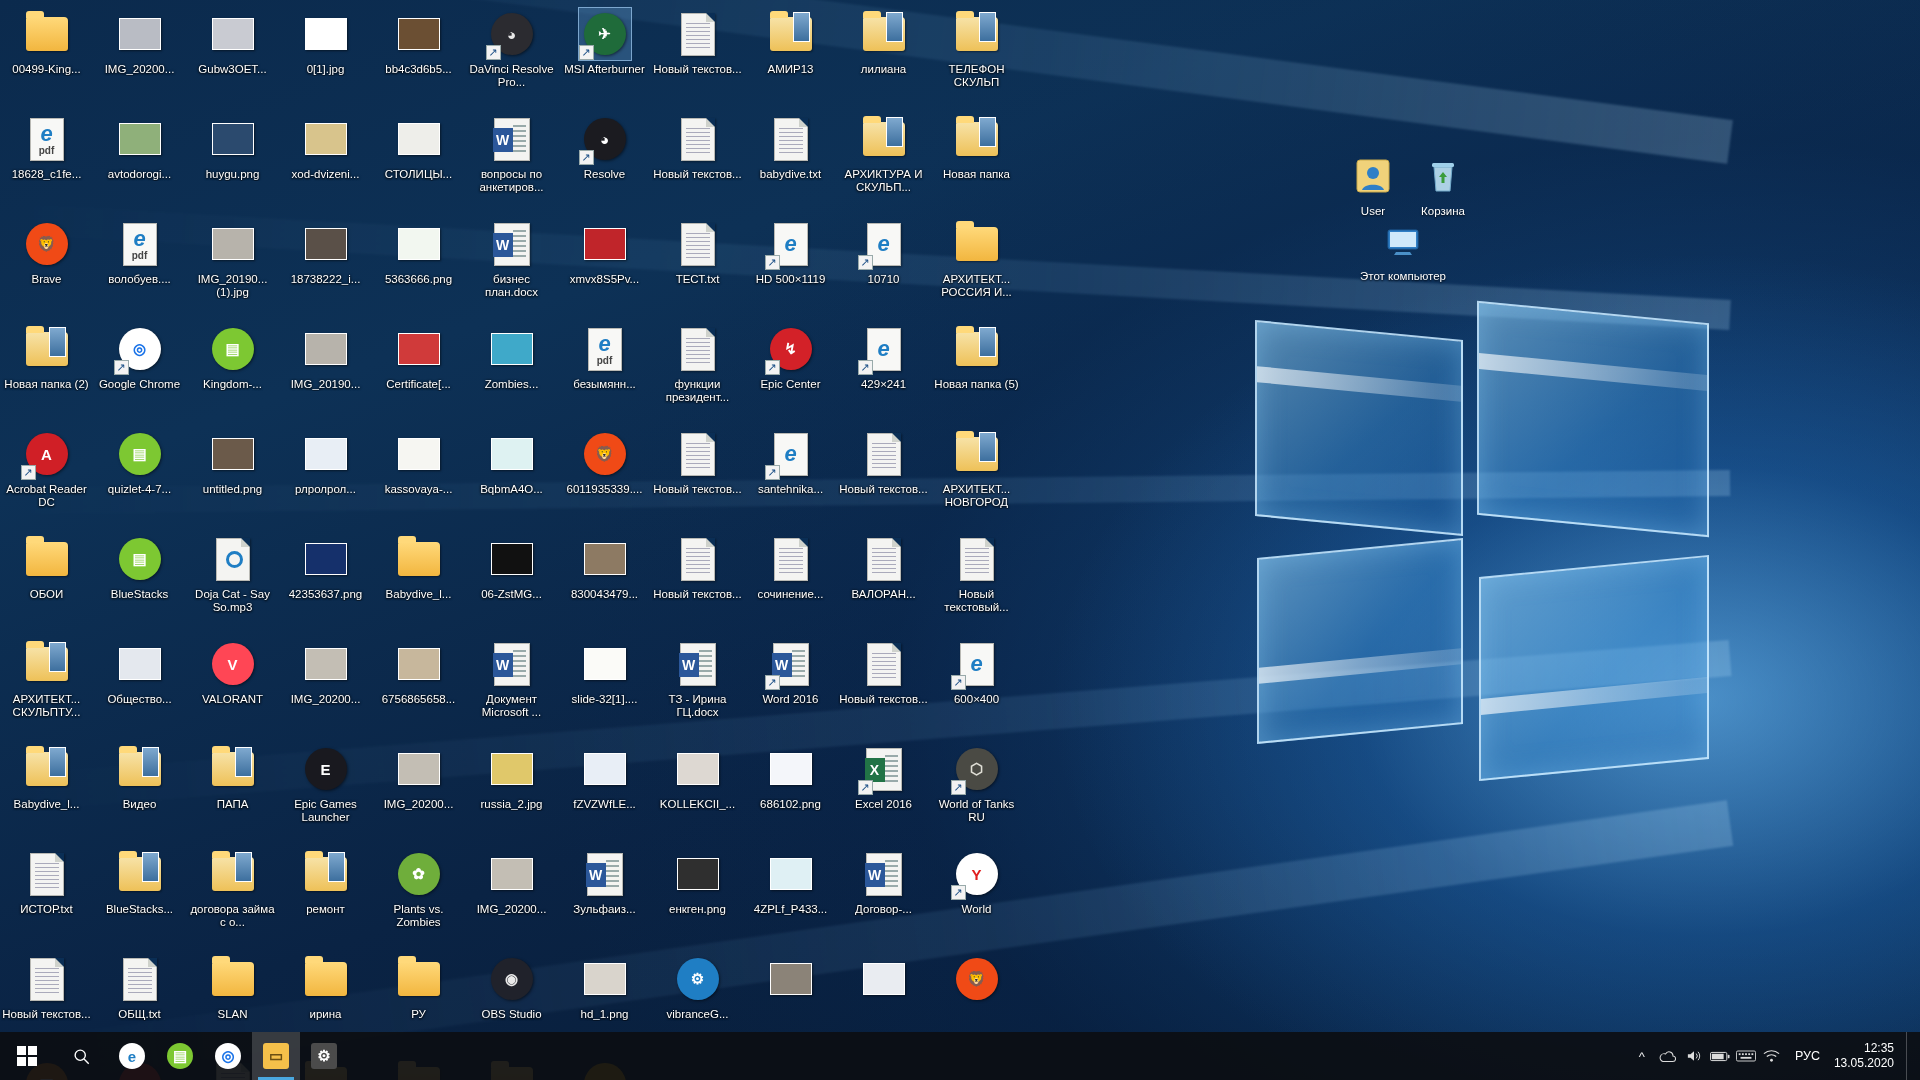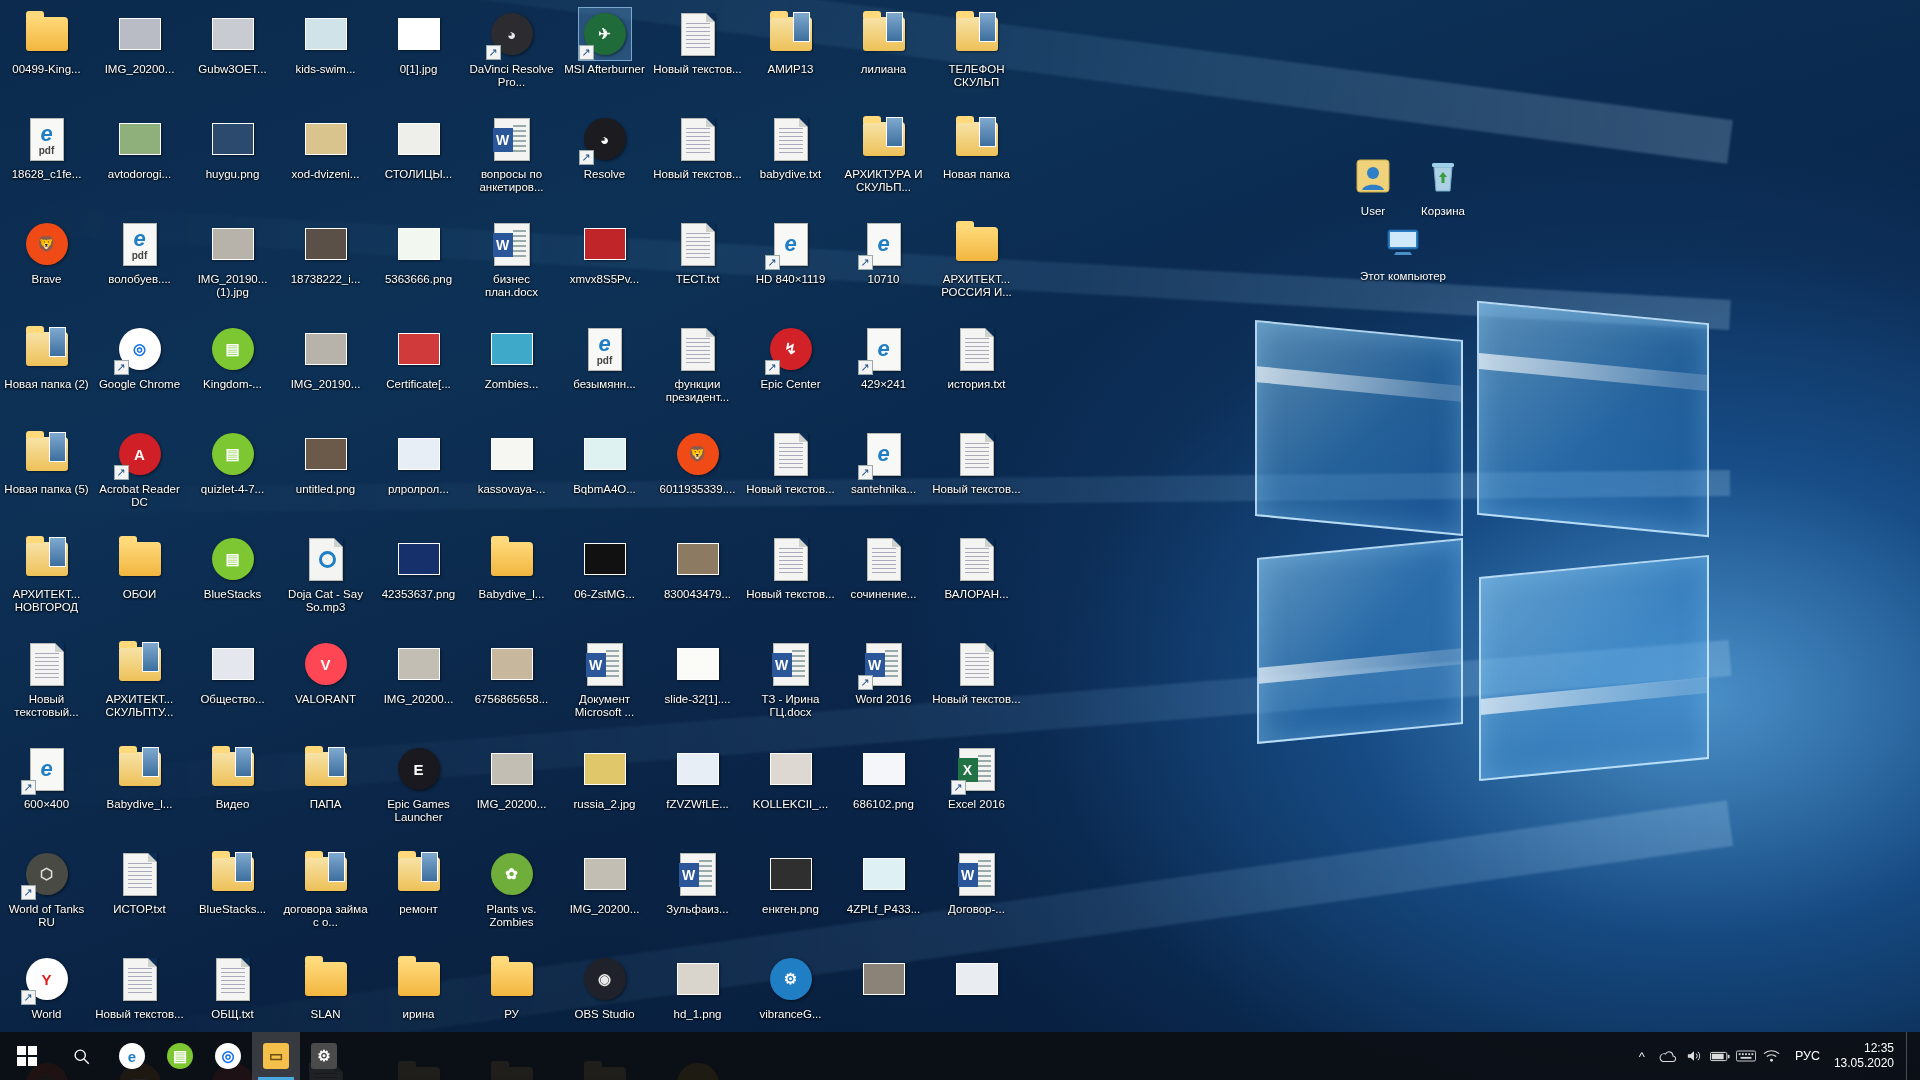--- a/index.html
+++ b/index.html
@@ -159,29 +159,29 @@
       <div class="d-label">IMG_20200...</div>
     </div>
     <div class="d-icon">
       <span class="glyph-wrap">
         <span class="thumb" style="background: rgb(201, 203, 210);"></span>
       </span>
       <div class="d-label">Gubw3OET...</div>
     </div>
     <div class="d-icon">
       <span class="glyph-wrap">
-        <span class="thumb" style="background: rgb(207, 227, 232);"></span>
-      </span>
-      <div class="d-label">kids-swim...</div>
-    </div>
-    <div class="d-icon">
-      <span class="glyph-wrap">
         <span class="thumb" style="background: rgb(255, 255, 255);"></span>
       </span>
       <div class="d-label">0[1].jpg</div>
+    </div>
+    <div class="d-icon">
+      <span class="glyph-wrap">
+        <span class="thumb" style="background: rgb(107, 79, 51);"></span>
+      </span>
+      <div class="d-label">bb4c3d6b5...</div>
     </div>
     <div class="d-icon">
       <span class="glyph-wrap">
         <span class="circ" style="background: rgb(43, 43, 48); color: rgb(232, 232, 232);">◕</span>
         <span class="shortcut">↗</span>
       </span>
       <div class="d-label">DaVinci Resolve Pro...</div>
     </div>
     <div class="d-icon selected">
       <span class="glyph-wrap">
@@ -359,21 +359,21 @@
       </span>
       <div class="d-label">ТЕСТ.txt</div>
     </div>
     <div class="d-icon">
       <span class="glyph-wrap">
         <span class="edoc">
           <span class="e">e</span>
         </span>
         <span class="shortcut">↗</span>
       </span>
-      <div class="d-label">HD 840×1119</div>
+      <div class="d-label">HD 500×1119</div>
     </div>
     <div class="d-icon">
       <span class="glyph-wrap">
         <span class="edoc">
           <span class="e">e</span>
         </span>
         <span class="shortcut">↗</span>
       </span>
       <div class="d-label">10710</div>
     </div>
@@ -447,28 +447,20 @@
       <div class="d-label">Epic Center</div>
     </div>
     <div class="d-icon">
       <span class="glyph-wrap">
         <span class="edoc">
           <span class="e">e</span>
         </span>
         <span class="shortcut">↗</span>
       </span>
       <div class="d-label">429×241</div>
-    </div>
-    <div class="d-icon">
-      <span class="glyph-wrap">
-        <span class="doc">
-          <span class="lines"></span>
-        </span>
-      </span>
-      <div class="d-label">история.txt</div>
     </div>
     <div class="d-icon">
       <span class="glyph-wrap">
         <span class="folder open">
           <span class="pic"></span>
         </span>
       </span>
       <div class="d-label">Новая папка (5)</div>
     </div>
     <div class="d-icon">

